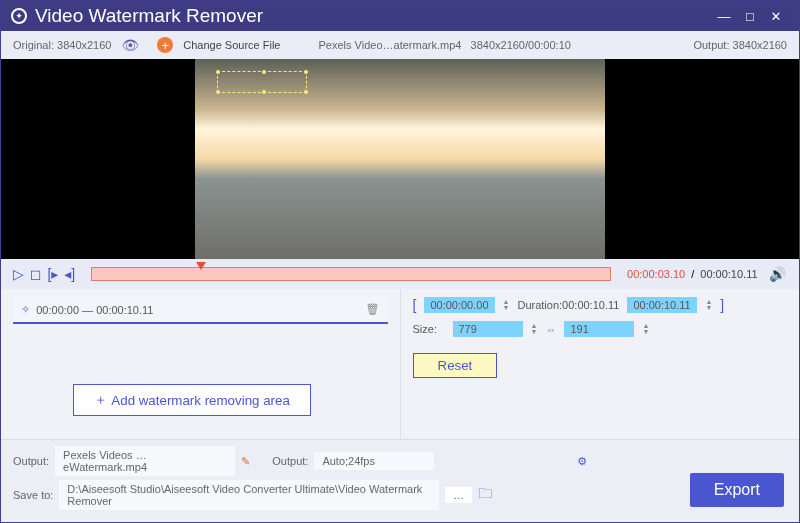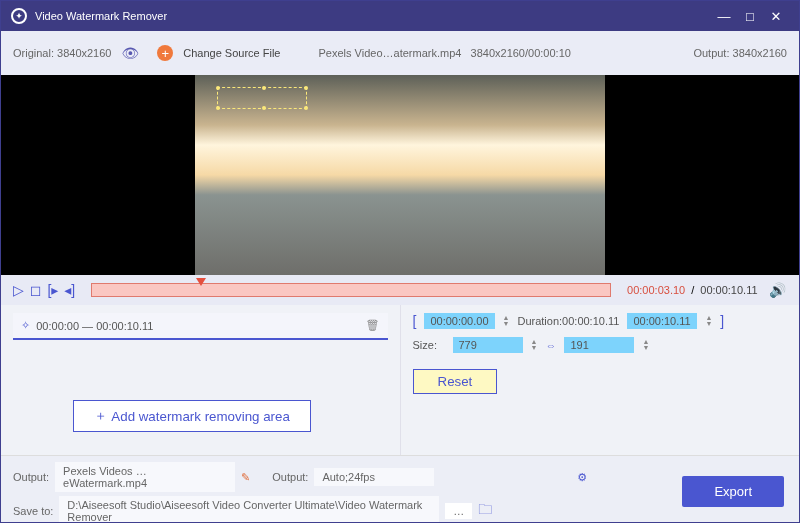--- a/index.html
+++ b/index.html
@@ -1,21 +1,21 @@
 <!DOCTYPE html>
 <html><head>
 <meta charset="utf-8">
 <style>
 * { box-sizing: border-box; margin: 0; padding: 0; font-family: -apple-system, "Segoe UI", sans-serif; }
 body { width: 800px; height: 523px; background: #f0f2f7; overflow: hidden; border: 1px solid #3f3f8f; }
 .titlebar { height: 30px; background: #3d3b82; display: flex; align-items: center; padding: 0 10px; color: #fff; }
 .titlebar .logo { width: 16px; height: 16px; border: 2px solid #fff; border-radius: 50%; margin-right: 8px; display: flex; align-items: center; justify-content: center; font-size: 9px; }
-.titlebar .title { font-size: 11px; flex: 1; }
+.titlebar .title { font-size: 19px; flex: 1; }
 .titlebar .win { width: 26px; text-align: center; font-size: 13px; cursor: pointer; }
-.topbar { height: 44px; background: #eaecf6; display: flex; align-items: center; font-size: 11px; color: #555; padding: 0 12px; gap: 6px; }
+.topbar { height: 28px; background: #eaecf6; display: flex; align-items: center; font-size: 11px; color: #555; padding: 0 12px; gap: 6px; }
 .topbar .orig { color: #666; }
 .topbar .eye { color: #5858b0; font-size: 14px; margin-left: 4px; }
 .topbar .plus { width: 16px; height: 16px; border-radius: 50%; background: #f0793c; color: #fff; display: inline-flex; align-items: center; justify-content: center; font-size: 13px; margin-left: 12px; }
 .topbar .change { color: #444; margin-left: 4px; cursor: pointer; }
 .topbar .fileinfo { margin-left: 32px; color: #666; }
 .topbar .outres { margin-left: auto; color: #666; }
 .preview { height: 200px; background: #000; display: flex; justify-content: center; }
 .preview .vid { width: 410px; height: 100%; background: linear-gradient(180deg,#5d6058 0%,#c9b48f 25%,#fff5dd 35%,#f6d9a6 50%,#8a9390 60%,#6e6e6a 100%); position: relative; }
 .preview .sel { position: absolute; top: 12px; left: 22px; width: 90px; height: 22px; border: 1px dashed #fbe87a; }
 .preview .sel::before, .preview .sel::after { content:''; position:absolute; width:4px; height:4px; background:#fbe87a; border-radius:50%; }
@@ -42,21 +42,21 @@
 .right-p .link { color:#4a56d0; }
 .right-p label { min-width: 32px; }
 .reset-btn { border: 1px solid #4a56d0; color: #4a56d0; background:#fef9c3; padding: 4px 24px; cursor:pointer; }
 .bottom { background: #eceef6; padding: 6px 12px; font-size: 11px; color: #666; border-top: 1px solid #ddd; }
 .bottom .row { display: flex; align-items: center; gap: 6px; margin-bottom: 4px; }
 .bottom .path { background: #f7f8fc; padding: 3px 8px; flex: 1; max-width: 380px; }
 .bottom .pen { color:#e07040; cursor:pointer; }
 .bottom .gear { color:#4a56d0; cursor:pointer; margin-left: auto; margin-right: 200px; }
 .bottom .dots { background:#fff; padding:2px 8px; cursor:pointer; }
 .bottom .folder { color:#4a56d0; cursor:pointer; font-size:14px; }
-.export { background: #4a56d0; color: #fff; padding: 8px 32px; border: none; cursor: pointer; position: absolute; right: 16px; bottom: 16px; font-size: 13px; border-radius: 2px; }
+.export { background: #4a56d0; color: #fff; padding: 8px 24px; border: none; cursor: pointer; position: absolute; right: 16px; bottom: 16px; font-size: 16px; border-radius: 2px; }
 </style>
 </head>
 <body>
 
 <div class="titlebar">
   <span class="logo">✦</span>
   <span class="title">Video Watermark Remover</span>
   <span class="win">—</span>
   <span class="win">□</span>
   <span class="win">✕</span>

